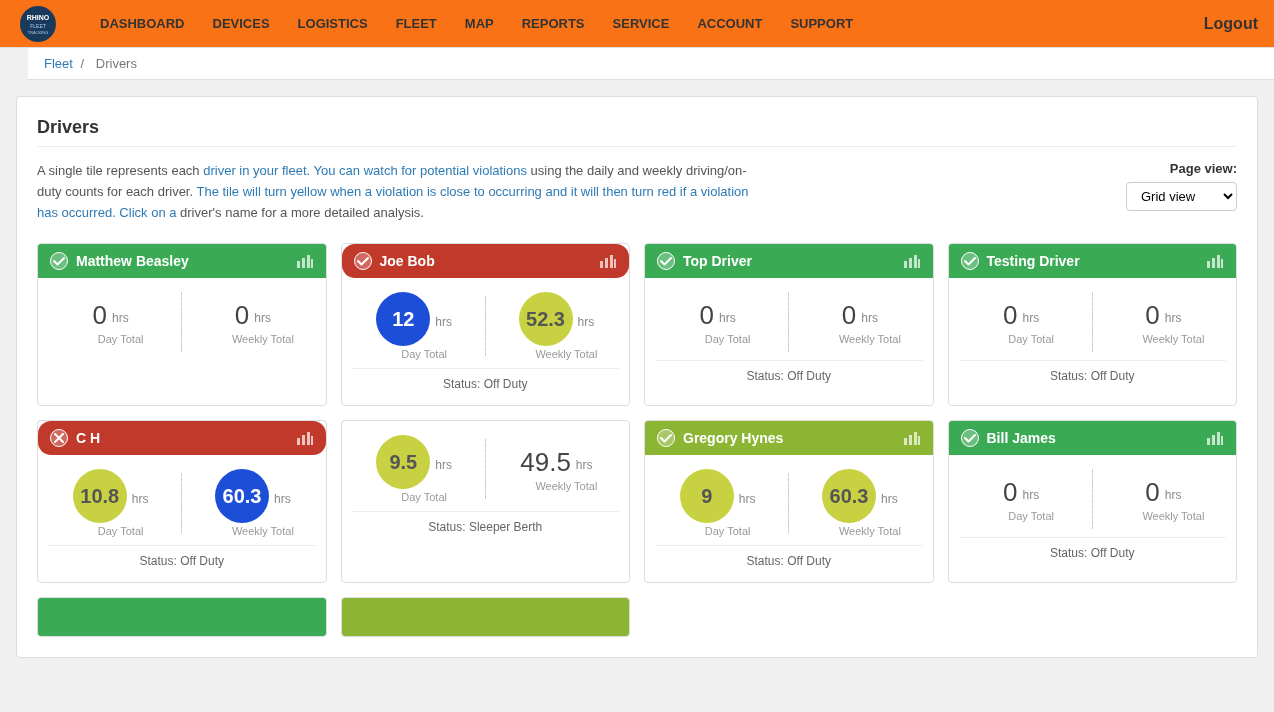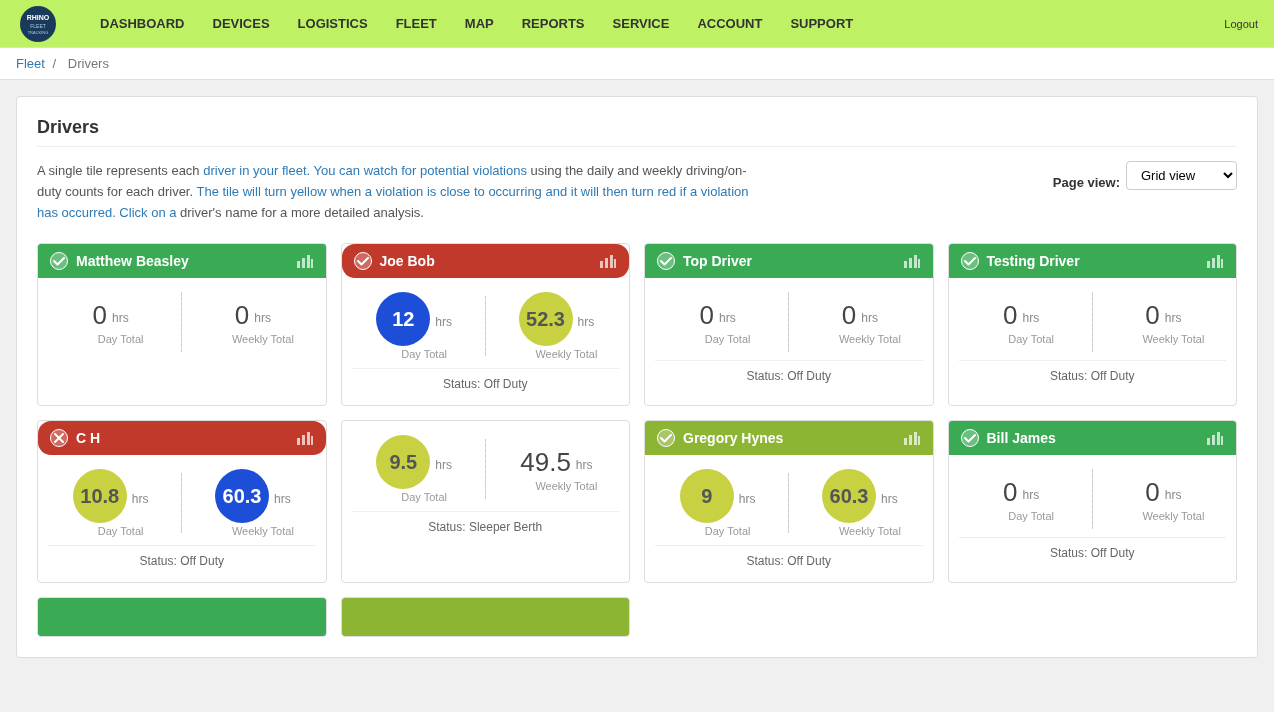--- a/index.html
+++ b/index.html
@@ -1,20 +1,20 @@
 <!DOCTYPE html>
 <html><head>
   <meta charset="utf-8">
   <style>
     * { box-sizing: border-box; margin: 0; padding: 0; }
     body { font-family: Arial, Helvetica, sans-serif; background: #f0f0f0; font-size: 14px; color: #333; }
 
     
     .navbar {
-      background: #bef264;
+      background: #f97316;
       border-bottom: 1px solid #ddd;
       display: flex;
       align-items: center;
       padding: 0 16px;
       height: 48px;
     }
     .navbar-brand {
       display: flex;
       align-items: center;
       margin-right: 20px;
@@ -38,31 +38,32 @@
       display: flex;
       align-items: center;
       font-size: 13px;
       font-weight: 600;
       text-transform: uppercase;
       cursor: pointer;
     }
     .nav-logout {
       margin-left: auto;
       color: #333;
-      font-size: 11px;
+      font-size: 16px;
       cursor: pointer;
-      font-weight: 400;
+      font-weight: 700;
     }
 
     
     .breadcrumb {
       padding: 8px 16px;
       font-size: 13px;
       background: #fff;
       border-bottom: 1px solid #e0e0e0;
+      margin-left: 28px;
     }
     .breadcrumb a { color: #2e7ab5; text-decoration: none; }
     .breadcrumb span { color: #777; margin: 0 4px; }
 
     
     .main { padding: 16px; }
 
     
     .drivers-panel {
       background: #fff;
@@ -87,21 +88,21 @@
     }
     .drivers-desc {
       font-size: 13px;
       color: #555;
       line-height: 1.6;
       max-width: 720px;
     }
     .drivers-desc .highlight-blue { color: #2e7ab5; }
     .page-view-container {
       display: flex;
-      flex-direction: row;
+      flex-direction: column;
       align-items: flex-end;
       gap: 6px;
     }
     .page-view-label {
       font-size: 13px;
       color: #333;
       font-weight: bold;
     }
     .page-view-select {
       padding: 5px 24px 5px 10px;

